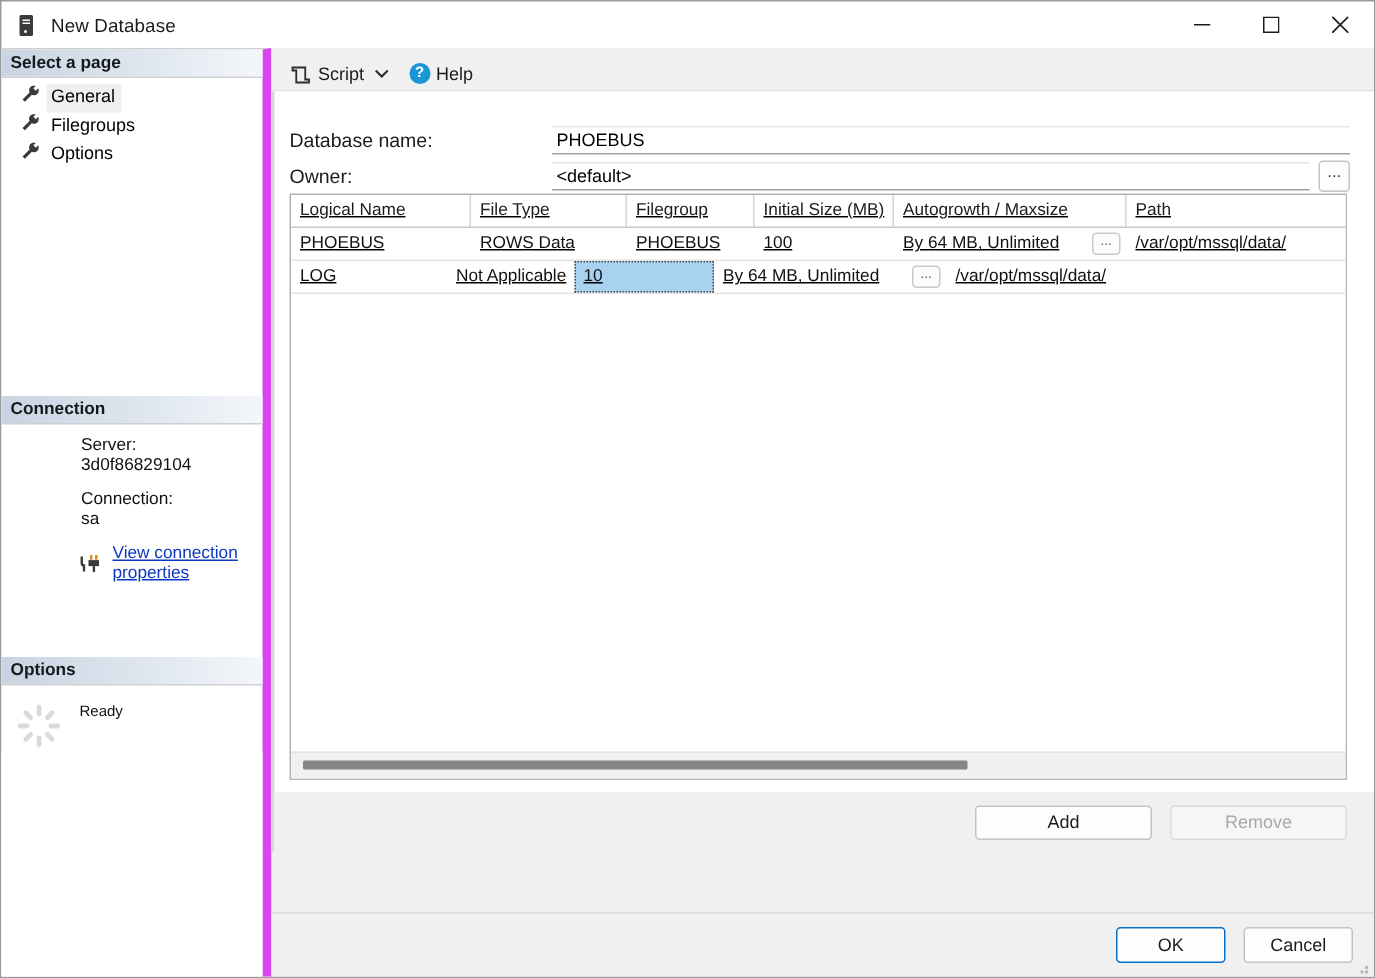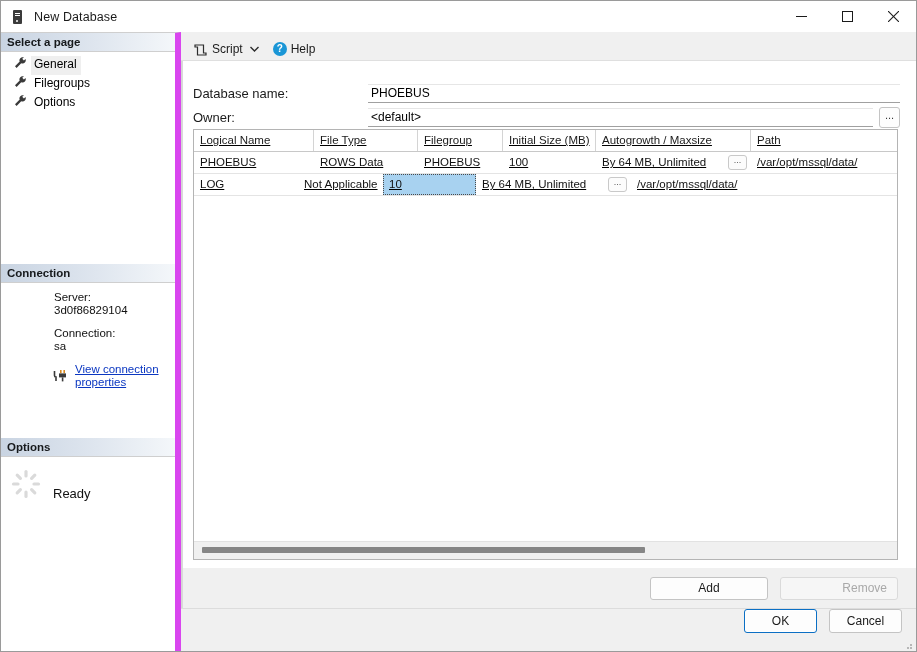--- a/index.html
+++ b/index.html
@@ -187,24 +187,24 @@
     height: 44px;
     box-sizing: border-box;
   }
   .spinner {
     width: 30px; height: 30px;
     flex: none;
     margin-right: 12px;
     position: relative;
   }
   #progress-label {
-    font-size: 13px;
+    font-size: 10px;
     color: #111;
     align-self: flex-start;
-    margin-top: 19px;
+    margin-top: 2px;
   }
   #left-bottom-fill { flex: 1; background: #ffffff; }
 
   
   #right-pane {
     flex: 1;
     min-width: 0;
     display: flex;
     flex-direction: column;
     background: #f0f0f0;
@@ -466,37 +466,37 @@
     color: #1b1b1b;
     cursor: pointer;
     margin-left: 12px;
     padding: 0 10px;
   }
   .btn.disabled {
     color: #a9a9a9;
     background: #f6f6f6;
     border-color: #dadada;
     cursor: default;
-    text-align: right;
   }
   .btn.small { min-width: 73px; height: 24px; }
   .btn.default {
     border: 1px solid #0b6fc4;
     box-shadow: inset 0 0 0 1px #ffffff;
   }
 
   #footer {
     flex: none;
     height: 42px;
     display: flex;
-    align-items: flex-start;
+    align-items: center;
     justify-content: flex-end;
     padding-right: 14px;
     background: #f0f0f0;
     border-top: 1px solid #dcdcdc;
+    margin-top: 40px;
   }
   #resize-grip {
     position: absolute;
     right: 3px; bottom: 2px;
     width: 10px; height: 10px;
   }
 </style>
 </head>
 <body>
 

